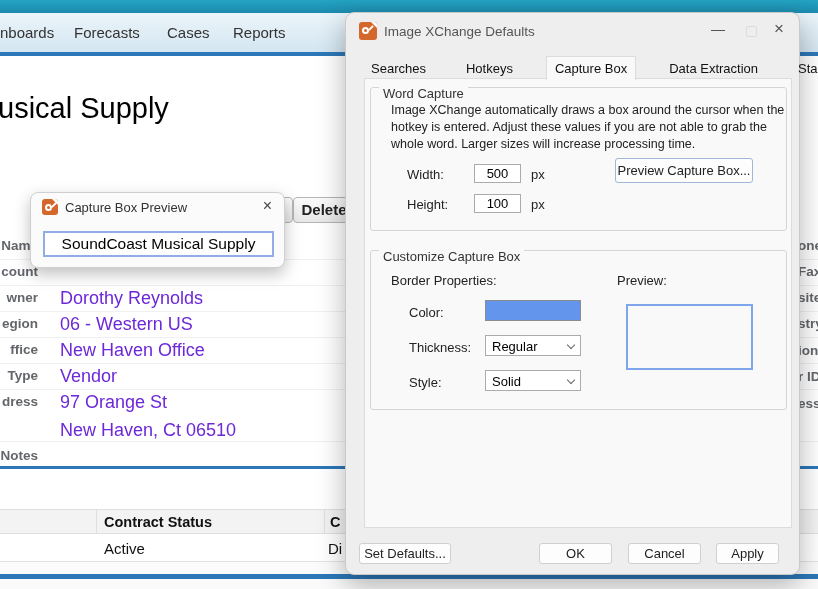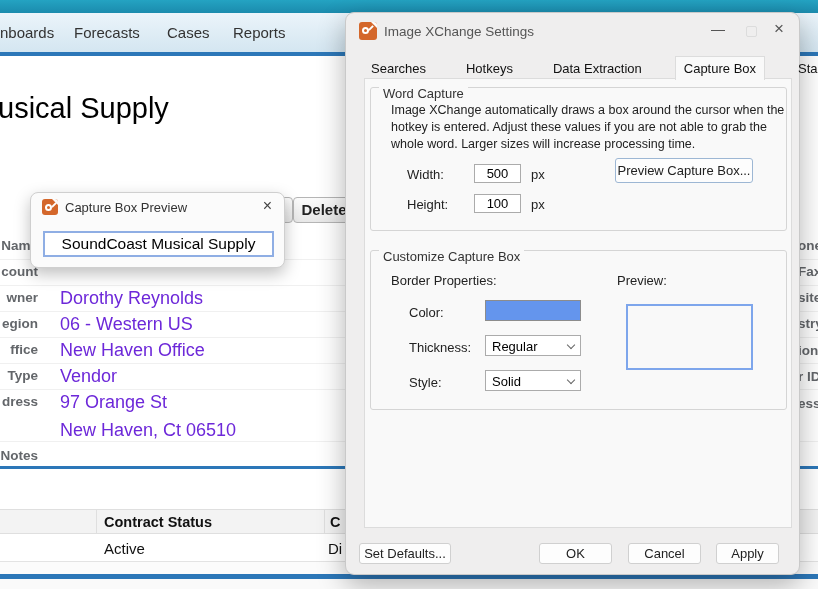--- a/index.html
+++ b/index.html
@@ -183,30 +183,30 @@
       <span>SoundCoast Musical Supply</span>
     </div>
   </div>
 
   <div class="settings-dlg">
     <span class="xc-icon" style="position:absolute; left:13px; top:9px; width:18px; height:18px;">
       <span class="fold"></span>
       <span class="lens"></span>
       <span class="handle"></span>
     </span>
-    <span class="dlg-title">Image XChange Settings</span>
+    <span class="dlg-title">Image XChange Defaults</span>
     <span class="dlg-min">—</span>
     <span class="dlg-max"></span>
     <span class="dlg-close">×</span>
 
     <div class="tabs">
       <span class="tab">Searches</span>
       <span class="tab">Hotkeys</span>
+      <span class="tab active">Capture Box</span>
       <span class="tab">Data Extraction</span>
-      <span class="tab active">Capture Box</span>
       <span class="tab">Startup</span>
       <span class="tab">About</span>
     </div>
 
     <div class="tab-page">
 
       <div class="fieldset" style="left:5px; top:8px; width:417px; height:144px;">
         <span class="legend">Word Capture</span>
         <div class="wc-desc">Image XChange automatically draws a box around the cursor when the hotkey is entered. Adjust these values if you are not able to grab the whole word. Larger sizes will increase processing time.</div>
         <span class="fld-label" style="left:36px; top:79px;">Width:</span>

